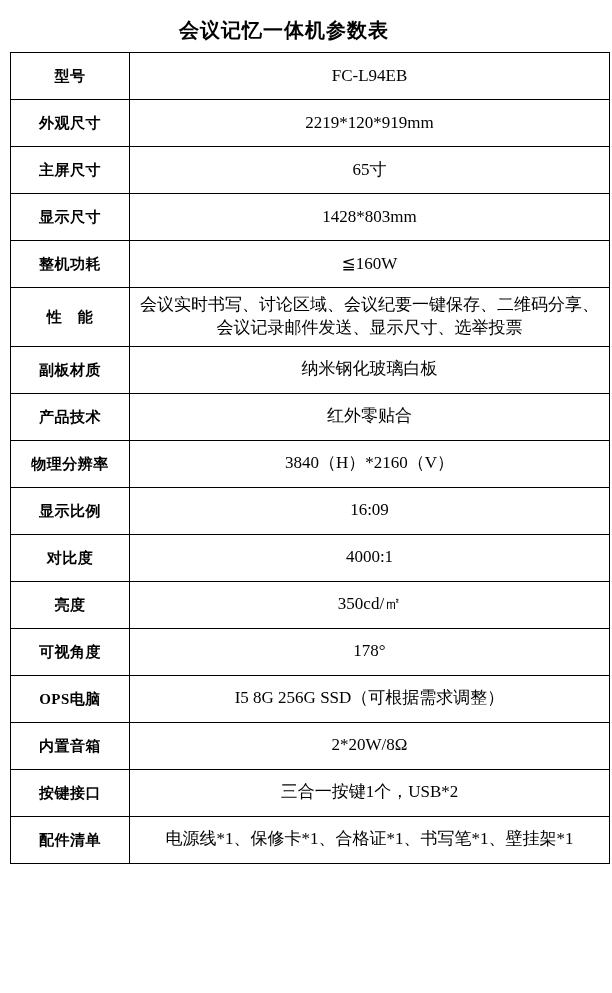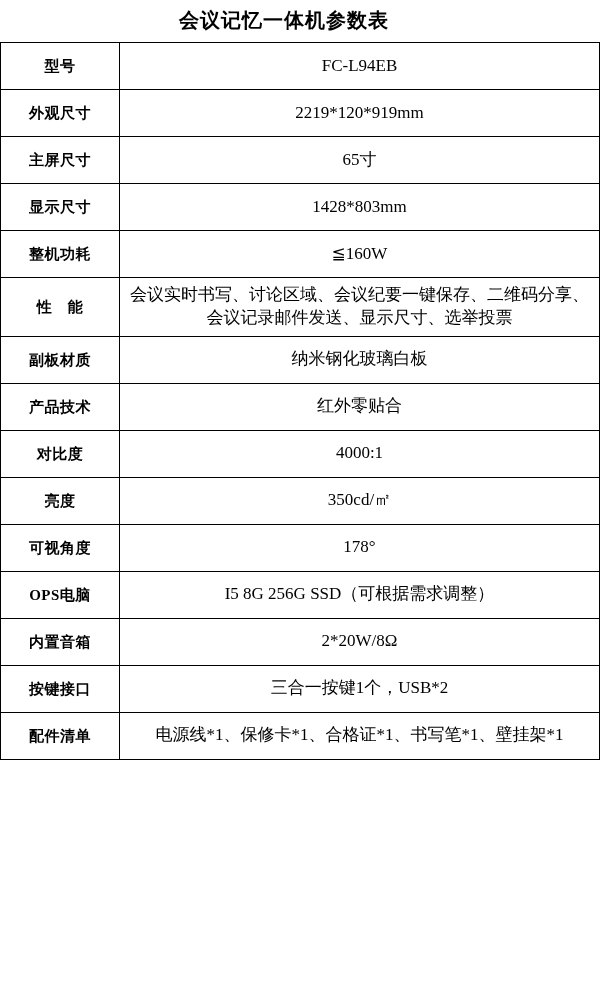--- a/index.html
+++ b/index.html
@@ -11,21 +11,21 @@
     width: 612px;
     height: 993px;
     font-family: "Liberation Serif", "DejaVu Serif", serif;
     color: #000000;
     overflow: hidden;
   }
   .page {
     width: 568px;
     height: 993px;
     box-sizing: border-box;
-    padding: 0;
+    padding: 10px;
     position: relative;
   }
   .doc-title {
     text-align: center;
     font-size: 20px;
     font-weight: bold;
     letter-spacing: 1px;
     padding: 8px 0 10px 0;
     line-height: 1.2;
   }
@@ -94,20 +94,28 @@
       </tr>
       <tr class="row-tall">
         <td class="label">副板材质</td>
         <td class="value">纳米钢化玻璃白板</td>
       </tr>
       <tr class="row-tall">
         <td class="label">产品技术</td>
         <td class="value">红外零贴合</td>
       </tr>
       <tr class="row-tall">
+        <td class="label">物理分辨率</td>
+        <td class="value">3840（H）*2160（V）</td>
+      </tr>
+      <tr class="row-tall">
+        <td class="label">显示比例</td>
+        <td class="value">16:09</td>
+      </tr>
+      <tr class="row-tall">
         <td class="label">对比度</td>
         <td class="value">4000:1</td>
       </tr>
       <tr class="row-tall">
         <td class="label">亮度</td>
         <td class="value">350cd/㎡</td>
       </tr>
       <tr class="row-tall">
         <td class="label">可视角度</td>
         <td class="value">178°</td>

